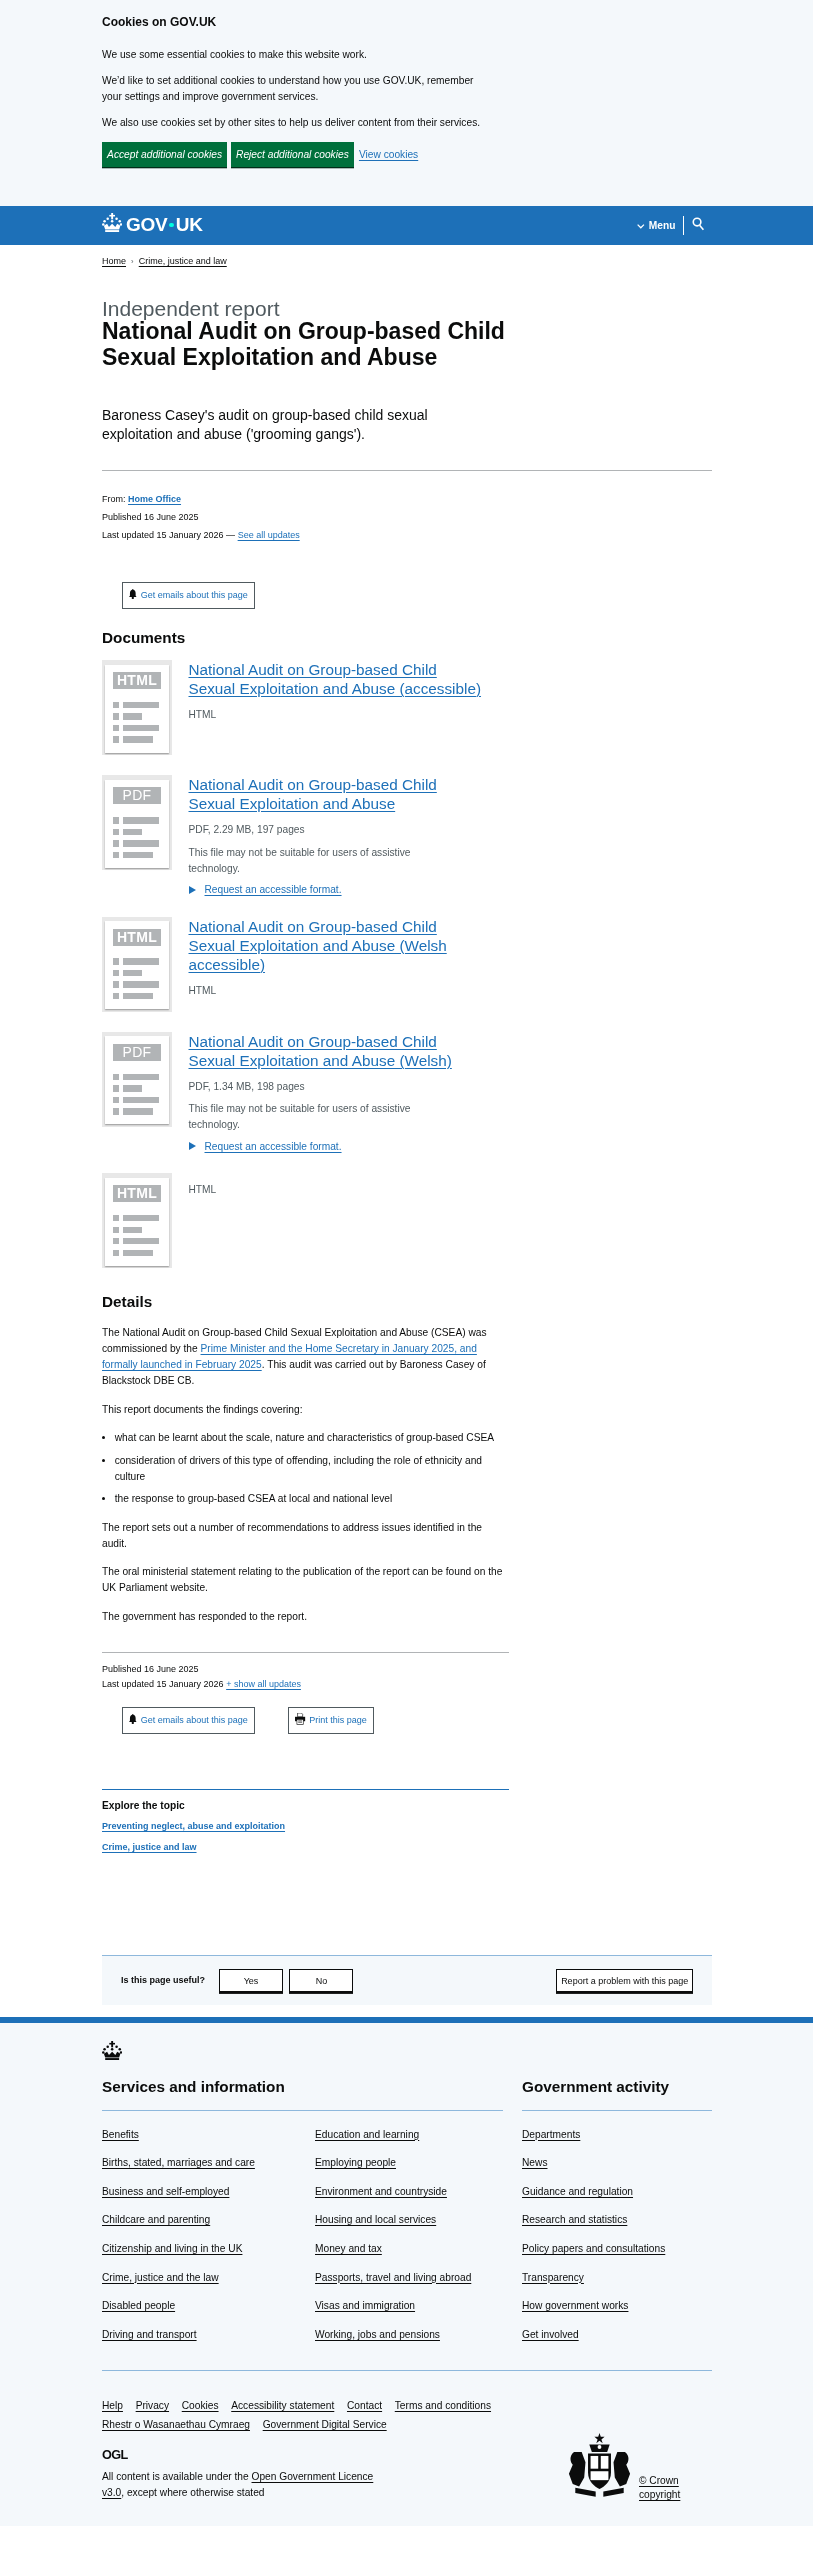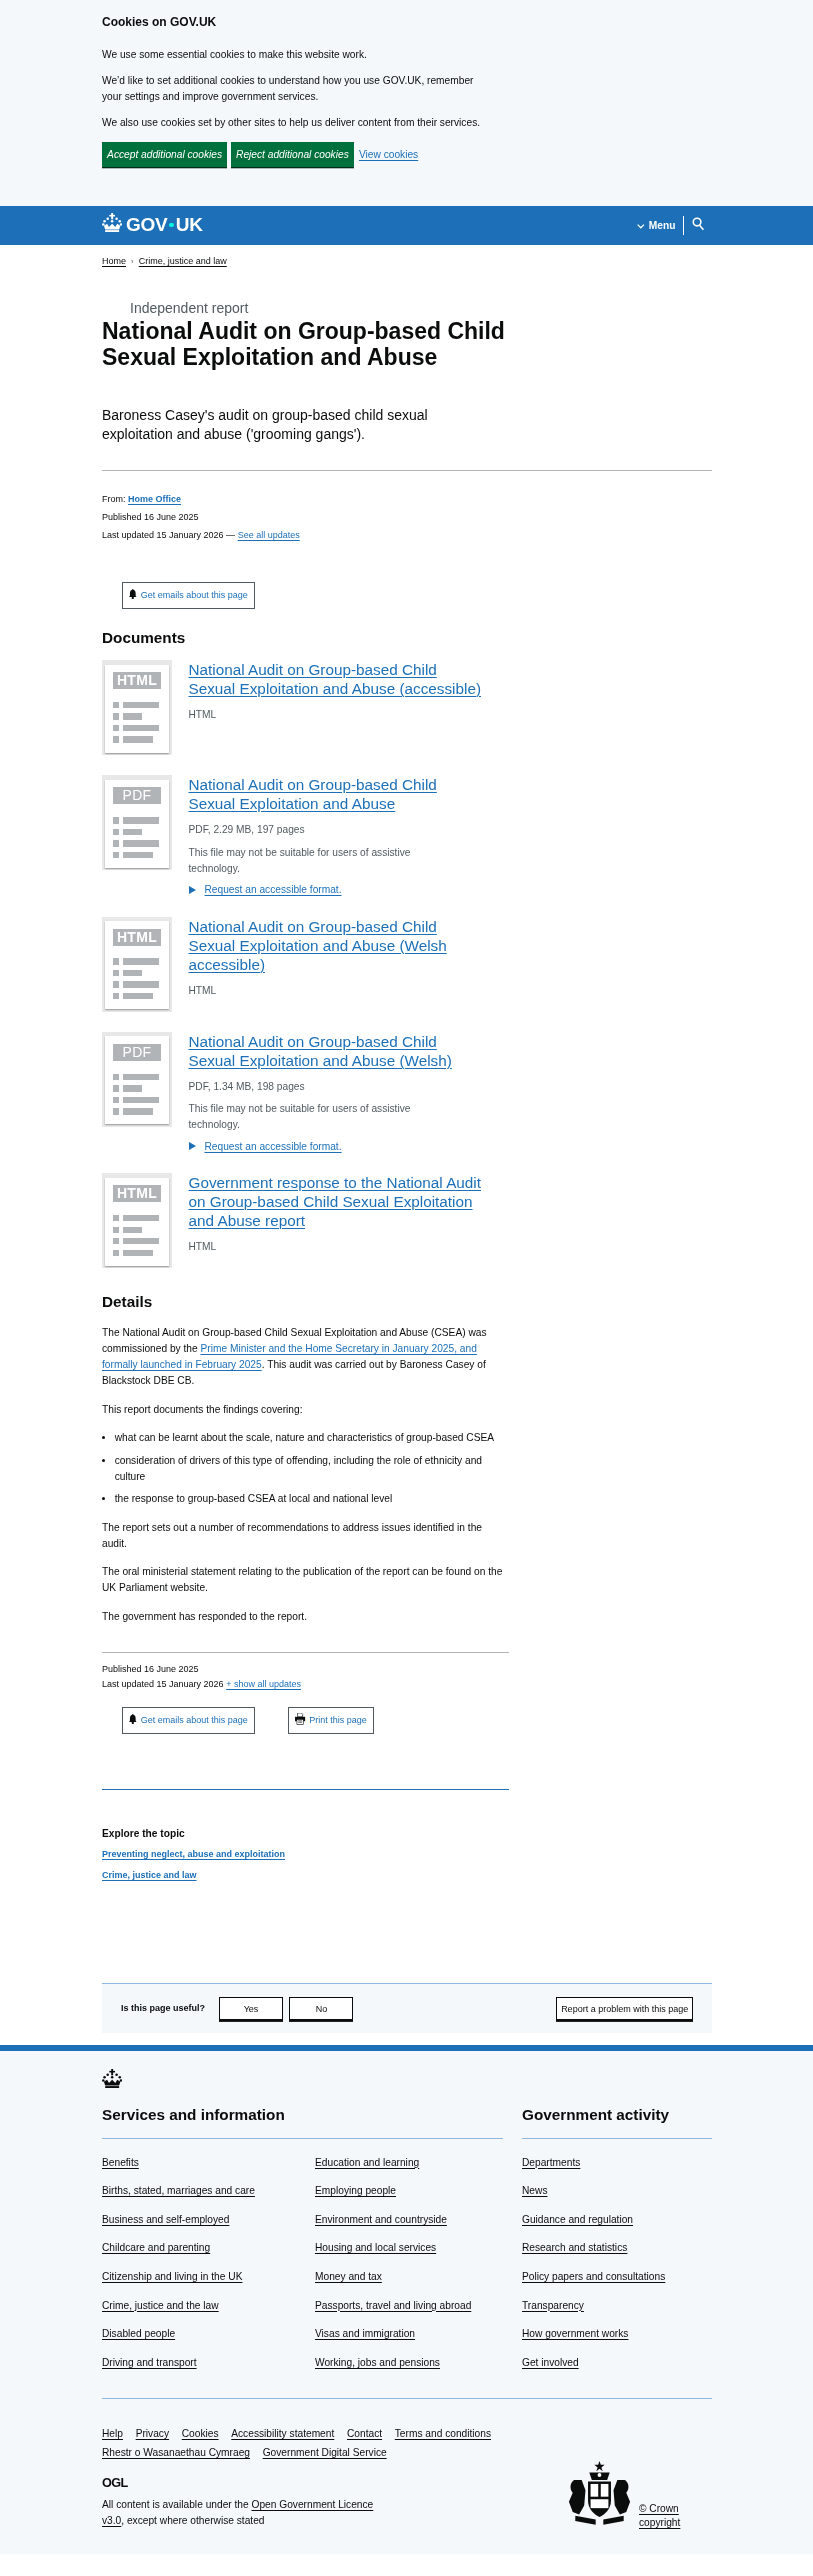--- a/index.html
+++ b/index.html
@@ -34,21 +34,21 @@
   .menu-btn { color: #fff; font-weight: 700; font-size: 10.2px; display: flex; align-items: center; gap: 3.8px; padding-right: 7.6px; border-right: 0.6px solid #fff; height: 19px; background: none; border-top:0; border-bottom:0; border-left:0; font-family: inherit; }
   .search-btn { width: 28px; height: 25.4px; display: flex; align-items: center; justify-content: center; background: none; border: 0; }
 
   
   .breadcrumb { display: flex; align-items: center; gap: 5.1px; font-size: 9px; padding-top: 7.6px; height: 27px; }
   .breadcrumb a { color: #0b0c0c; }
   .breadcrumb .sep { color: #505a5f; font-size: 7.6px; }
 
   
   .title-block { padding-top: 27px; }
-  .caption { font-size: 14px; color: #505a5f; line-height: 19px; margin-left: 28px; }
+  .caption { font-size: 21px; color: #505a5f; line-height: 19px; }
   .page-title { font-size: 23px; font-weight: 700; line-height: 25.4px; width: 407px; margin-top: 1.3px; }
   .lead { font-size: 14px; line-height: 19px; width: 381px; margin-top: 36px; }
   .hr-grey { border: 0; border-top: 0.6px solid #b1b4b6; margin-top: 25.4px; }
 
   
   .metadata { margin-top: 19px; font-size: 9px; line-height: 18px; }
   .metadata strong a { font-weight: 700; }
 
   .btn-outline {
     display: inline-flex; align-items: center; gap: 3.8px; border: 0.6px solid #505a5f; background: #fff;
@@ -89,21 +89,21 @@
   .details ul { margin-top: 12.7px; padding-left: 12.7px; }
   .details li { font-size: 10.2px; line-height: 16px; margin-bottom: 6.4px; }
   .details .section-h2 { margin-top: 24px; }
 
   
   .pub-footer { width: 407px; border-top: 0.6px solid #b1b4b6; margin-top: 27px; padding-top: 9px; font-size: 9px; line-height: 14.6px; }
   .pub-actions { display: flex; gap: 12.7px; margin-top: 15.3px; }
 
   
   .explore { width: 407px; border-top: 1.3px solid #1d70b8; margin-top: 55px; padding-top: 9px; }
-  .explore h2 { font-size: 10.2px; font-weight: 700; margin-top: 28px; }
+  .explore h2 { font-size: 10.2px; font-weight: 700; }
   .explore a { display: block; font-size: 9px; font-weight: 700; margin-top: 9px; }
 
   
   .feedback { background: #f4f8fb; border-top: 0.6px solid #8eb8dc; margin-top: 102px; height: 50px; display: flex; align-items: center; padding: 0 19px; }
   .feedback .q { font-weight: 700; font-size: 9px; margin-right: 14px; }
   .btn-white {
     background: #fff; border: 0.6px solid #0b0c0c; box-shadow: 0 1.9px 0 #0b0c0c; height: 23px; font-size: 9px;
     font-family: inherit; color: #0b0c0c; cursor: pointer;
   }
   .btn-yes, .btn-no { width: 64px; margin-right: 6.4px; }
@@ -378,21 +378,20 @@
                 <span class="l" style="width:36px"></span>
               </div>
             <div class="thumb-line">
                 <span class="b"></span>
                 <span class="l" style="width:30.5px"></span>
               </div>
           </div>
         </div>
       </div>
       <div class="att-details">
-        <a class="att-title">Government response to the National Audit on Group-based Child Sexual Exploitation and Abuse report</a>
         <div class="att-meta">HTML</div>
       </div>
     </div>
   </section>
 
   <section class="details">
     <h2 class="section-h2">Details</h2>
     <p>
       <span>The National Audit on Group-based Child Sexual Exploitation and Abuse (CSEA) was commissioned by the </span><a>Prime Minister and the Home Secretary in January 2025, and formally launched in February 2025</a><span>. This audit was carried out by Baroness Casey of Blackstock DBE CB.</span>
     </p>

